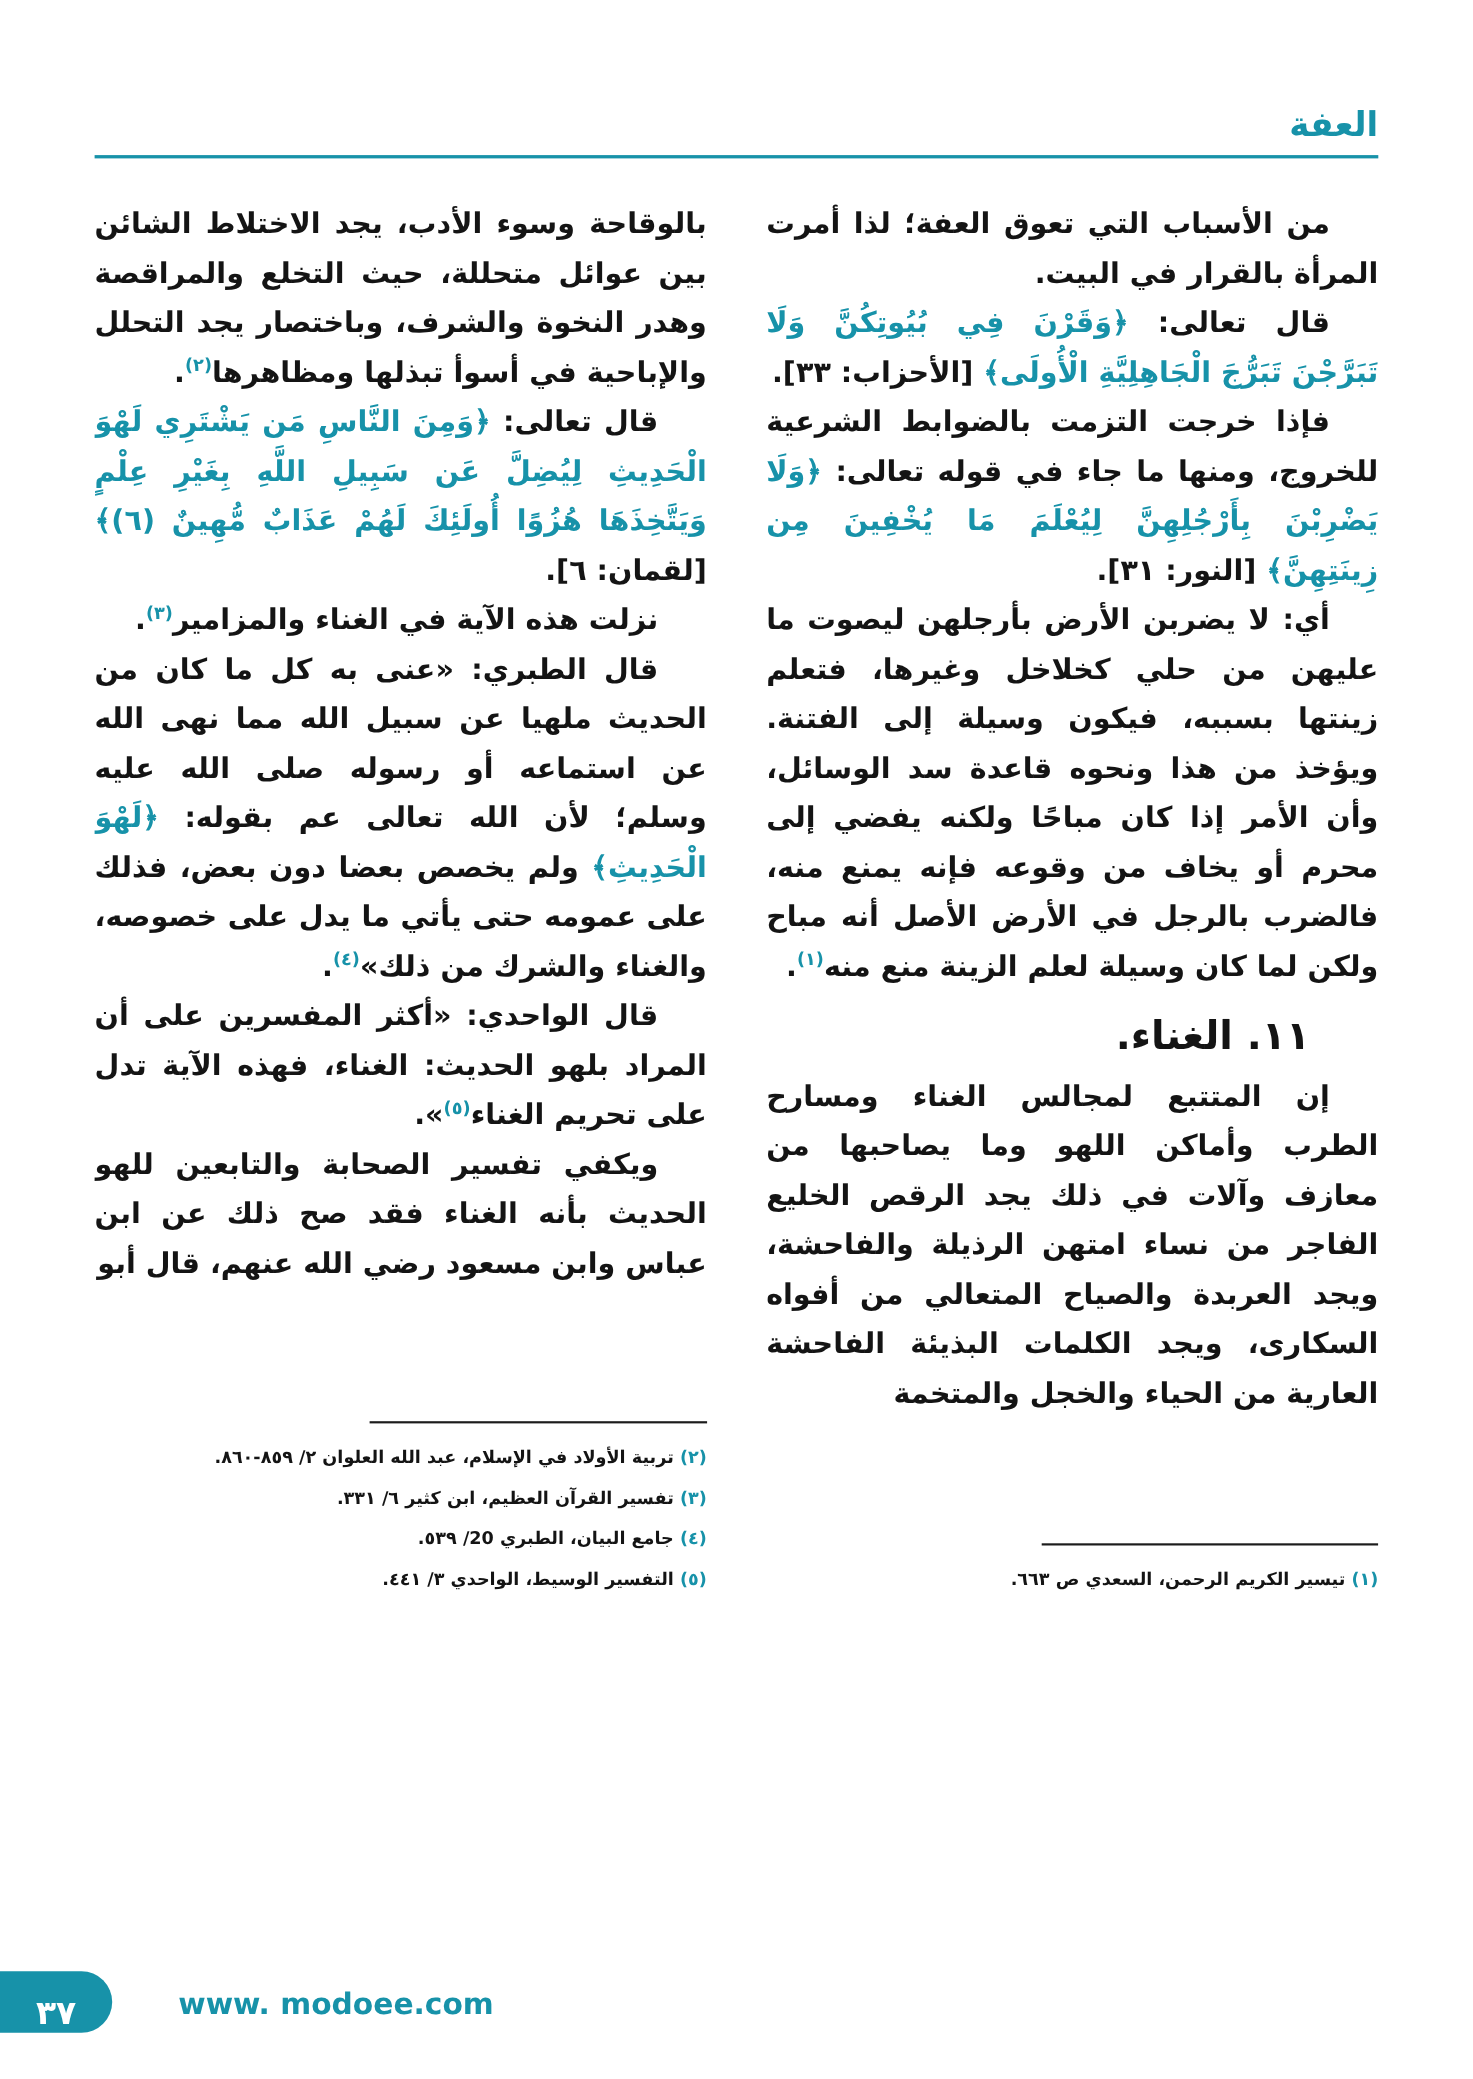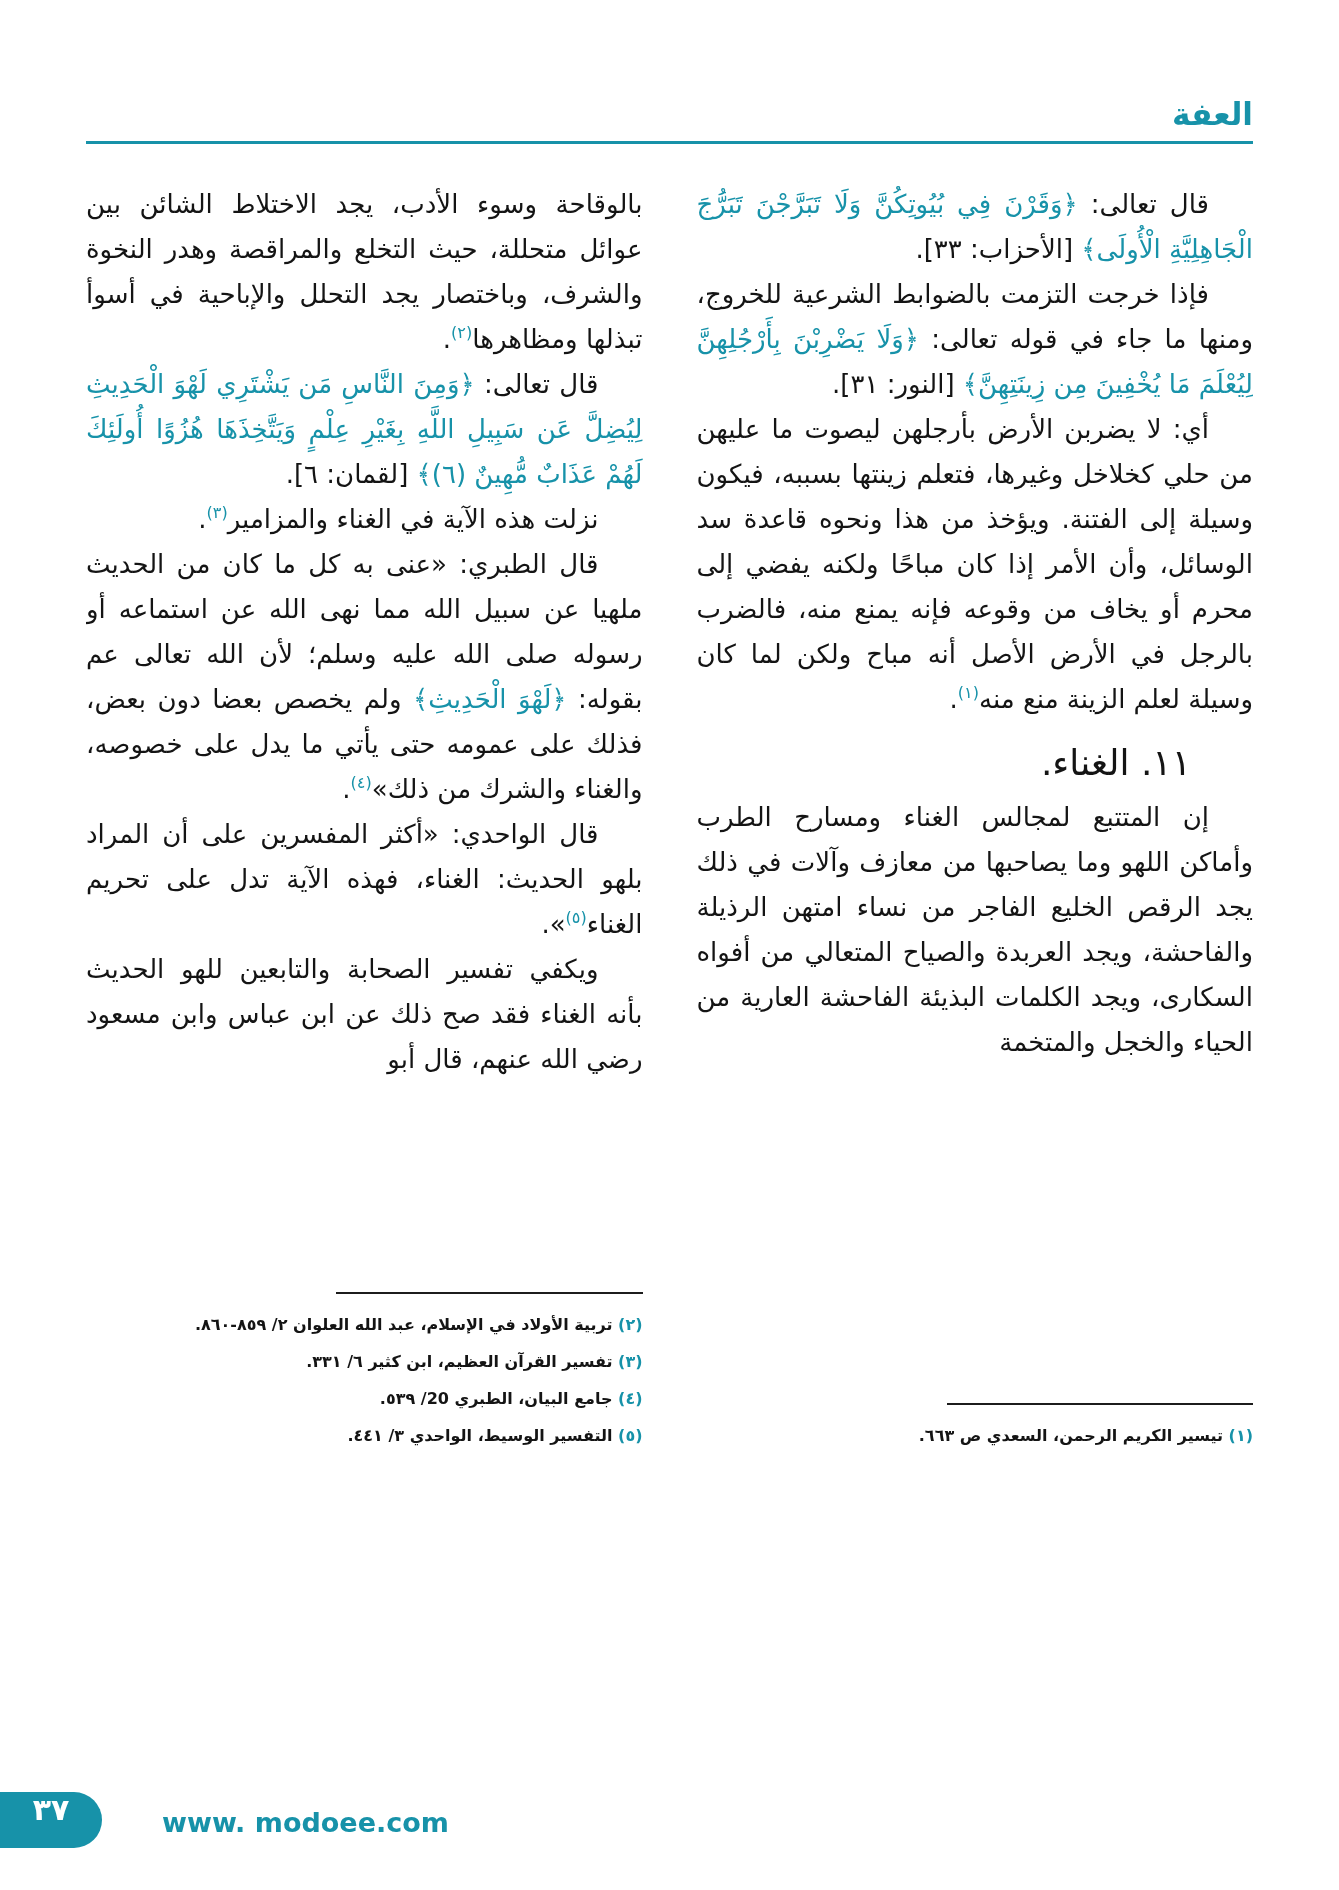--- a/index.html
+++ b/index.html
@@ -38,21 +38,21 @@
   }
   .col{
     flex:1 1 0;
     display:flex;
     flex-direction:column;
     overflow:hidden;
   }
   .col-body{flex:1 1 auto;}
   .para{
     font-size:26px;
-    font-weight:normal;
+    font-weight:bold;
     line-height:45px;
     text-align:justify;
     text-indent:44px;
     color:var(--ink);
   }
   .para.noindent{text-indent:0;}
   .para.heading{
     text-indent:62px;
     font-size:36px;
     margin:18px 0 10px 0;
@@ -90,21 +90,21 @@
   .page-tab{
     position:absolute;
     left:0;
     bottom:42px;
     width:102px;
     height:56px;
     background:var(--teal);
     border-radius:0 28px 28px 0;
     color:#ffffff;
     display:flex;
-    align-items:flex-start;
+    align-items:flex-end;
     justify-content:center;
     font-size:30px;
     font-weight:bold;
   }
   .website{
     position:absolute;
     left:132px;
     bottom:52px;
     color:var(--teal);
     font-size:27px;
@@ -121,20 +121,21 @@
 
   <header class="page-header">
     <h1>العفة</h1>
     <div class="header-rule"></div>
   </header>
 
   <main class="columns">
 
     <section class="col col-right">
       <div class="col-body" id="col-right-body">
+          <p class="para"><span class="seg-text">من الأسباب التي تعوق العفة؛ لذا أمرت المرأة بالقرار في البيت.</span></p>
           <p class="para"><span class="seg-text">قال تعالى: </span><span class="seg-quran">﴿وَقَرْنَ فِي بُيُوتِكُنَّ وَلَا تَبَرَّجْنَ تَبَرُّجَ الْجَاهِلِيَّةِ الْأُولَى﴾</span><span class="seg-text"> [الأحزاب: ٣٣].</span></p>
           <p class="para"><span class="seg-text">فإذا خرجت التزمت بالضوابط الشرعية للخروج، ومنها ما جاء في قوله تعالى: </span><span class="seg-quran">﴿وَلَا يَضْرِبْنَ بِأَرْجُلِهِنَّ لِيُعْلَمَ مَا يُخْفِينَ مِن زِينَتِهِنَّ﴾</span><span class="seg-text"> [النور: ٣١].</span></p>
           <p class="para"><span class="seg-text">أي: لا يضربن الأرض بأرجلهن ليصوت ما عليهن من حلي كخلاخل وغيرها، فتعلم زينتها بسببه، فيكون وسيلة إلى الفتنة. ويؤخذ من هذا ونحوه قاعدة سد الوسائل، وأن الأمر إذا كان مباحًا ولكنه يفضي إلى محرم أو يخاف من وقوعه فإنه يمنع منه، فالضرب بالرجل في الأرض الأصل أنه مباح ولكن لما كان وسيلة لعلم الزينة منع منه</span><span class="seg-fnref">(١)</span><span class="seg-text">.</span></p>
           <p class="para heading"><span class="seg-text">١١. الغناء.</span></p>
           <p class="para"><span class="seg-text">إن المتتبع لمجالس الغناء ومسارح الطرب وأماكن اللهو وما يصاحبها من معازف وآلات في ذلك يجد الرقص الخليع الفاجر من نساء امتهن الرذيلة والفاحشة، ويجد العربدة والصياح المتعالي من أفواه السكارى، ويجد الكلمات البذيئة الفاحشة العارية من الحياء والخجل والمتخمة</span></p>
         </div>
       <div class="footnotes" id="fn-right">
           <p class="footnote"><span class="fn-marker">(١) </span><span class="fn-text">تيسير الكريم الرحمن، السعدي ص ٦٦٣.</span></p>
         </div>
     </section>

